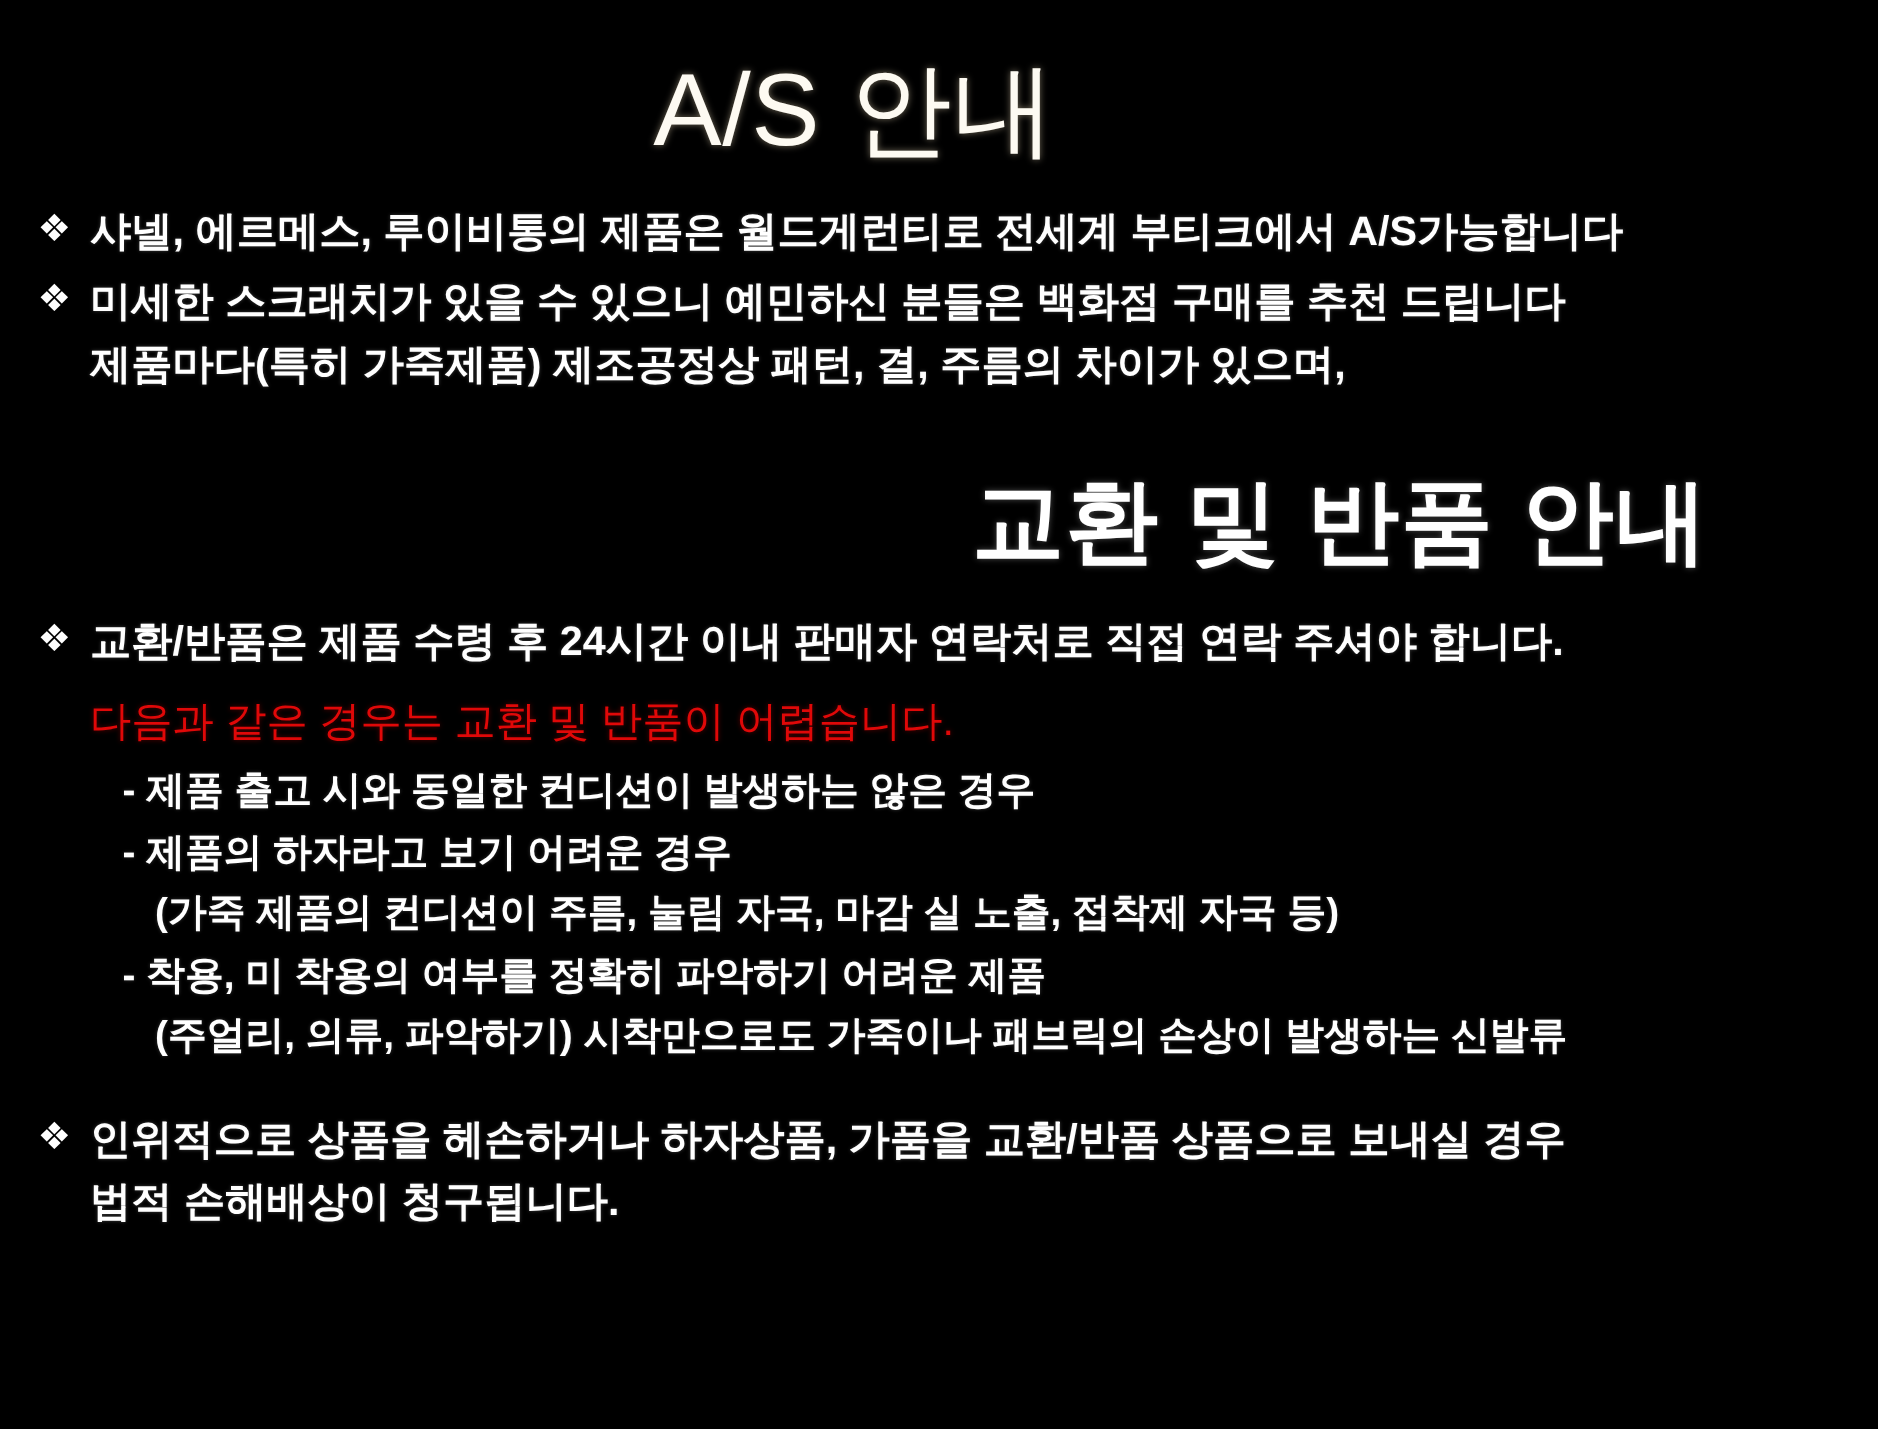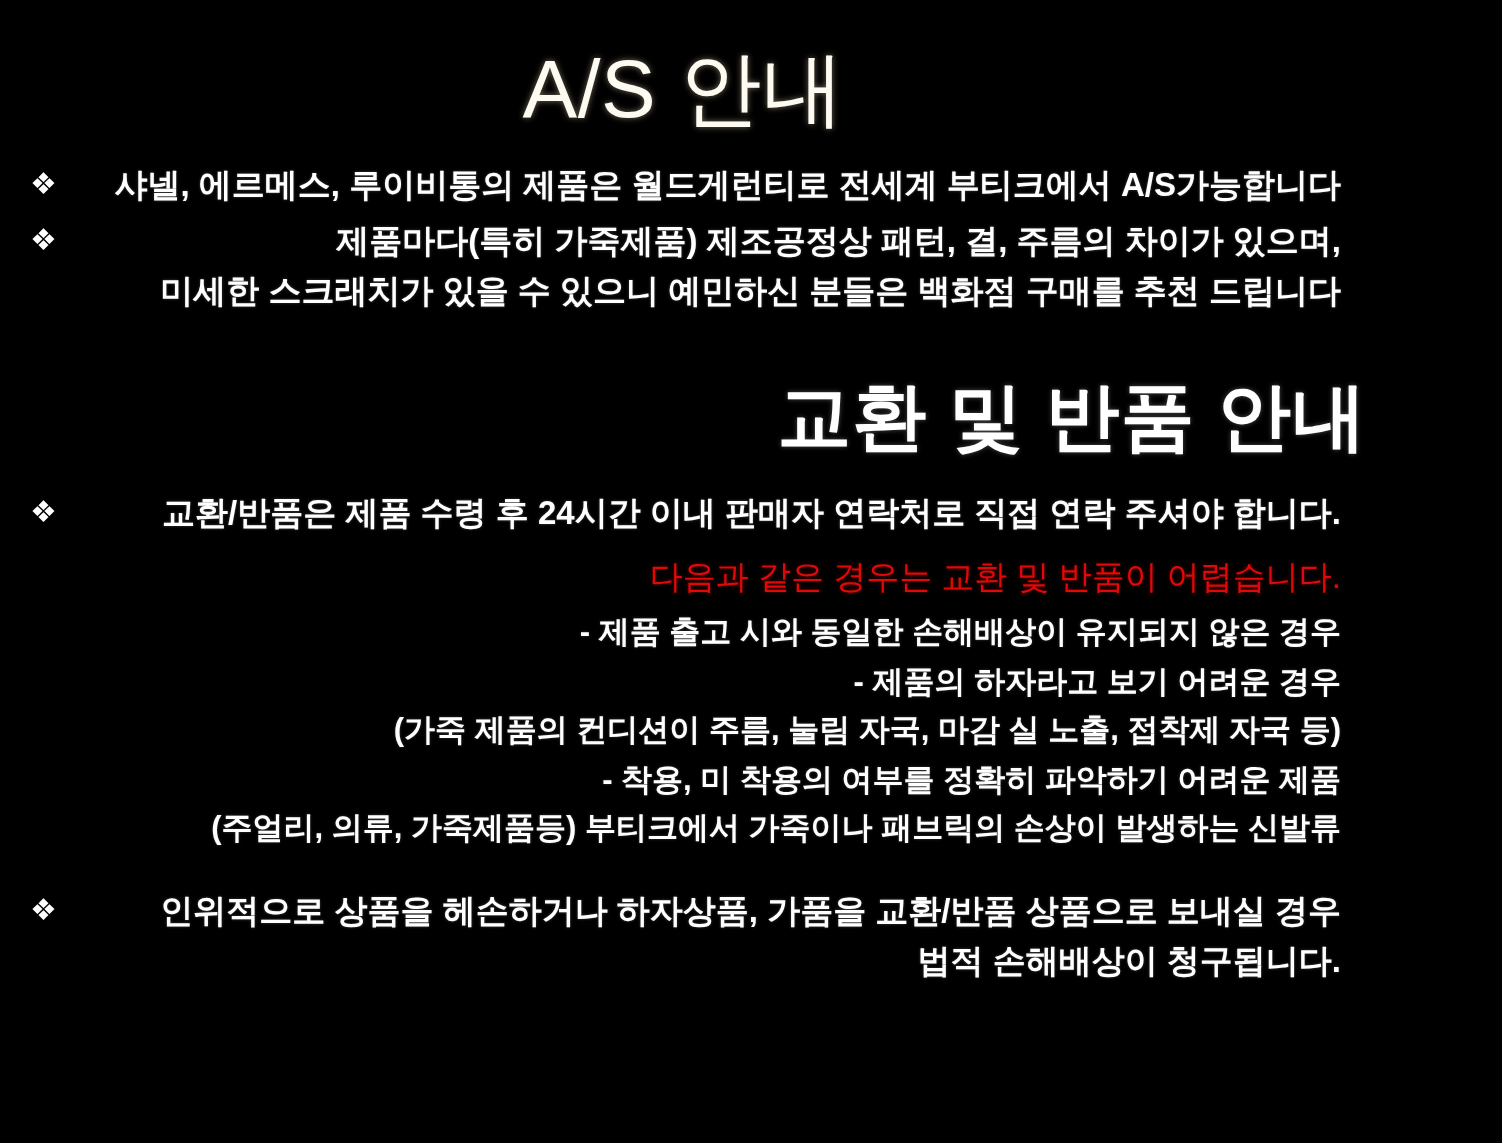--- a/index.html
+++ b/index.html
@@ -68,21 +68,20 @@
     font-size: 30px;
     line-height: 48px;
     color: #ffffff;
     text-align: left;
     user-select: none;
   }
 
   .bullet-body {
     flex: 1 1 auto;
     min-width: 0;
-    text-align: right;
   }
 
   .line {
     font-size: 33px;
     line-height: 50px;
     font-weight: 600;
     color: #ffffff;
     white-space: pre;
     text-shadow: 0 0 3px rgba(255, 255, 255, 0.25);
   }
@@ -135,22 +134,22 @@
     <div class="bullet-row">
       <span class="bullet-mark">❖</span>
       <div class="bullet-body">
         <div class="line">샤넬, 에르메스, 루이비통의 제품은 월드게런티로 전세계 부티크에서 A/S가능합니다</div>
       </div>
     </div>
 
     <div class="bullet-row">
       <span class="bullet-mark">❖</span>
       <div class="bullet-body">
+        <div class="line indent">미세한 스크래치가 있을 수 있으니 예민하신 분들은 백화점 구매를 추천 드립니다</div>
         <div class="line">제품마다(특히 가죽제품) 제조공정상 패턴, 결, 주름의 차이가 있으며,</div>
-        <div class="line indent">미세한 스크래치가 있을 수 있으니 예민하신 분들은 백화점 구매를 추천 드립니다</div>
       </div>
     </div>
 
   </div>
 
   <h2 class="heading-sub">교환 및 반품 안내</h2>
 
   <div class="block">
 
     <div class="bullet-row">
@@ -159,31 +158,31 @@
 
         <div class="line">교환/반품은 제품 수령 후 24시간 이내 판매자 연락처로 직접 연락 주셔야 합니다.</div>
 
         <div class="spacer-sm"></div>
 
         <div class="line red">다음과 같은 경우는 교환 및 반품이 어렵습니다.</div>
 
         <div class="sublist">
 
           <div class="sub-item">
-            <div class="sub-line">- 제품 출고 시와 동일한 손해배상이 유지되지 않은 경우</div>
+            <div class="sub-line">- 제품 출고 시와 동일한 컨디션이 발생하는 않은 경우</div>
           </div>
 
           <div class="sub-item">
             <div class="sub-line">- 제품의 하자라고 보기 어려운 경우</div>
             <div class="sub-line paren">(가죽 제품의 컨디션이 주름, 눌림 자국, 마감 실 노출, 접착제 자국 등)</div>
           </div>
 
           <div class="sub-item">
             <div class="sub-line">- 착용, 미 착용의 여부를 정확히 파악하기 어려운 제품</div>
-            <div class="sub-line paren">(주얼리, 의류, 가죽제품등) 부티크에서 가죽이나 패브릭의 손상이 발생하는 신발류</div>
+            <div class="sub-line paren">(주얼리, 의류, 파악하기) 시착만으로도 가죽이나 패브릭의 손상이 발생하는 신발류</div>
           </div>
 
         </div>
 
       </div>
     </div>
 
     <div class="spacer-md"></div>
 
     <div class="bullet-row">

